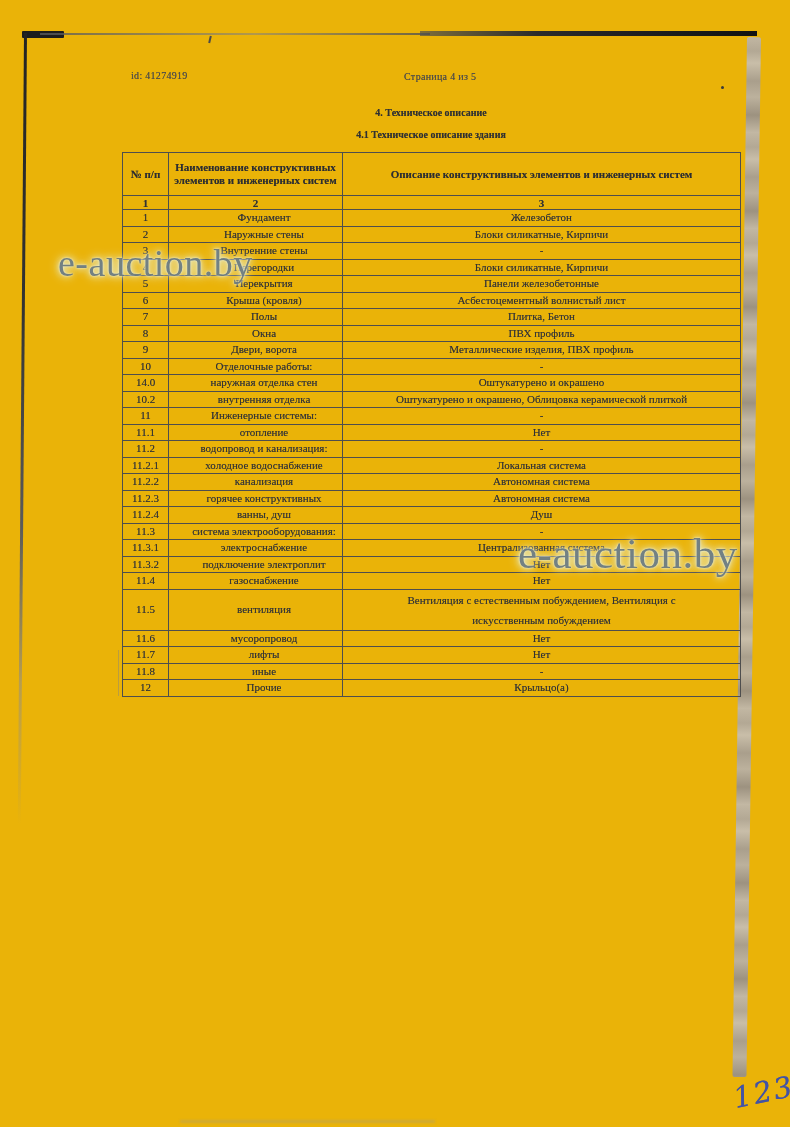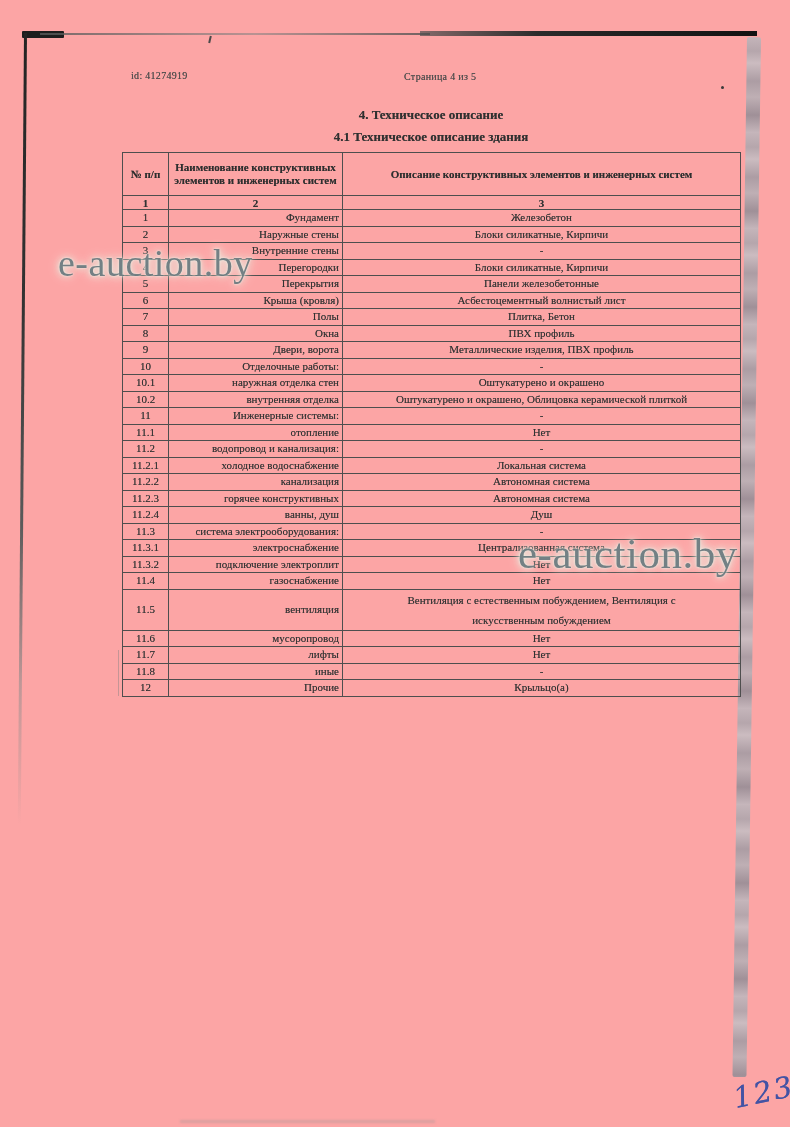--- a/index.html
+++ b/index.html
@@ -2,21 +2,21 @@
 <html><head>
 <meta charset="utf-8">
 <style>
   html,body{margin:0;padding:0;}
   body{
     width:790px;height:1127px;position:relative;overflow:hidden;
     background:#fafaf8;
     font-family:"Liberation Serif","DejaVu Serif",serif;
     color:#343434;
   }
-  .page{position:absolute;inset:0;background:#fca5a5;}
+  .page{position:absolute;inset:0;background:#eab308;}
   
   .edge-top-thin{position:absolute;left:40px;top:33px;width:390px;height:2px;
     background:linear-gradient(to right,rgba(90,90,90,.8),rgba(130,130,130,.55) 55%,rgba(80,80,80,.8));}
   .edge-top-thick{position:absolute;left:420px;top:31px;width:337px;height:5px;
     background:linear-gradient(to right,rgba(80,80,80,.7),#2b2b2b 35%,#121212);}
   .edge-corner{position:absolute;left:22px;top:31px;width:42px;height:7px;background:#1d1d1d;border-radius:1px;}
   .edge-left{position:absolute;left:24px;top:33px;width:3px;height:792px;
     transform:rotate(.45deg);transform-origin:top left;
     background:linear-gradient(to bottom,#232323 0%,#333 35%,#5a5a5a 62%,rgba(140,140,140,.55) 82%,rgba(170,170,170,0) 100%);}
   .edge-right-strip{position:absolute;left:747px;top:37px;width:14px;height:1040px;
@@ -28,42 +28,42 @@
   .tickmark{position:absolute;left:209px;top:36px;width:2px;height:7px;background:#4a4a4a;transform:rotate(14deg);}
   .bottom-smudge{position:absolute;left:180px;top:1120px;width:255px;height:3px;
     background:rgba(150,150,150,.32);filter:blur(1px);}
   .faint-line{position:absolute;left:118px;top:650px;width:1px;height:46px;background:rgba(130,130,130,.45);}
   
   .meta{position:absolute;font-size:10px;color:#4c4c4c;letter-spacing:.3px;}
   .meta-id{left:131px;top:70px;}
   .meta-page{left:404px;top:71px;}
   
   .content{position:absolute;left:122px;top:0;width:618px;}
-  .title{position:absolute;width:618px;text-align:center;font-weight:bold;font-size:13px;color:#303030;}
+  .title{position:absolute;width:618px;text-align:center;font-weight:bold;font-size:10px;color:#303030;}
   .title-1{top:107px;}
   .title-2{top:129px;}
   
   table.desc{
     position:absolute;left:122px;top:152px;width:618px;
     border-collapse:collapse;table-layout:fixed;
     font-size:11px;color:#333;
   }
   table.desc td,table.desc th{
     border:1px solid #4e4e4e;vertical-align:middle;
     padding:0 3px;overflow:hidden;
   }
   table.desc col.c1{width:46px;}
   table.desc col.c2{width:174px;}
   table.desc col.c3{width:398px;}
   thead th{font-weight:bold;text-align:center;line-height:13px;font-size:11px;color:#2e2e2e;}
   tr.hdr th{height:42px;}
   tr.nums td{height:13px;text-align:center;font-weight:bold;line-height:12px;}
   tbody td{height:15.5px;line-height:13px;}
   tbody td:nth-child(1){text-align:center;}
-  tbody td:nth-child(2){text-align:right;padding-left:20px;}
+  tbody td:nth-child(2){text-align:center;padding-left:20px;}
   tbody td:nth-child(3){text-align:center;}
   tbody tr.tall td{height:32px;}
   tbody tr.tall td:nth-child(3) .cell-inner{display:inline-block;max-width:330px;line-height:20px;}
   
   .ink, table.desc, .title, .meta{text-shadow:0 0 .5px rgba(70,70,70,.7);}
   
   .watermark{
     position:absolute;font-family:"Liberation Serif","DejaVu Serif",serif;
     color:rgba(88,104,111,.82);z-index:5;white-space:nowrap;
     text-shadow:0 0 6px #e4f2e3,0 0 12px #ecf7ec,0 0 2px #f2faf2;
@@ -166,21 +166,21 @@
           <td><span class="cell-inner">9</span></td>
           <td><span class="cell-inner">Двери, ворота</span></td>
           <td><span class="cell-inner">Металлические изделия, ПВХ профиль</span></td>
         </tr>
         <tr>
           <td><span class="cell-inner">10</span></td>
           <td><span class="cell-inner">Отделочные работы:</span></td>
           <td><span class="cell-inner">-</span></td>
         </tr>
         <tr>
-          <td><span class="cell-inner">10.1</span></td>
+          <td><span class="cell-inner">14.0</span></td>
           <td><span class="cell-inner">наружная отделка стен</span></td>
           <td><span class="cell-inner">Оштукатурено и окрашено</span></td>
         </tr>
         <tr>
           <td><span class="cell-inner">10.2</span></td>
           <td><span class="cell-inner">внутренняя отделка</span></td>
           <td><span class="cell-inner">Оштукатурено и окрашено, Облицовка керамической плиткой</span></td>
         </tr>
         <tr>
           <td><span class="cell-inner">11</span></td>

